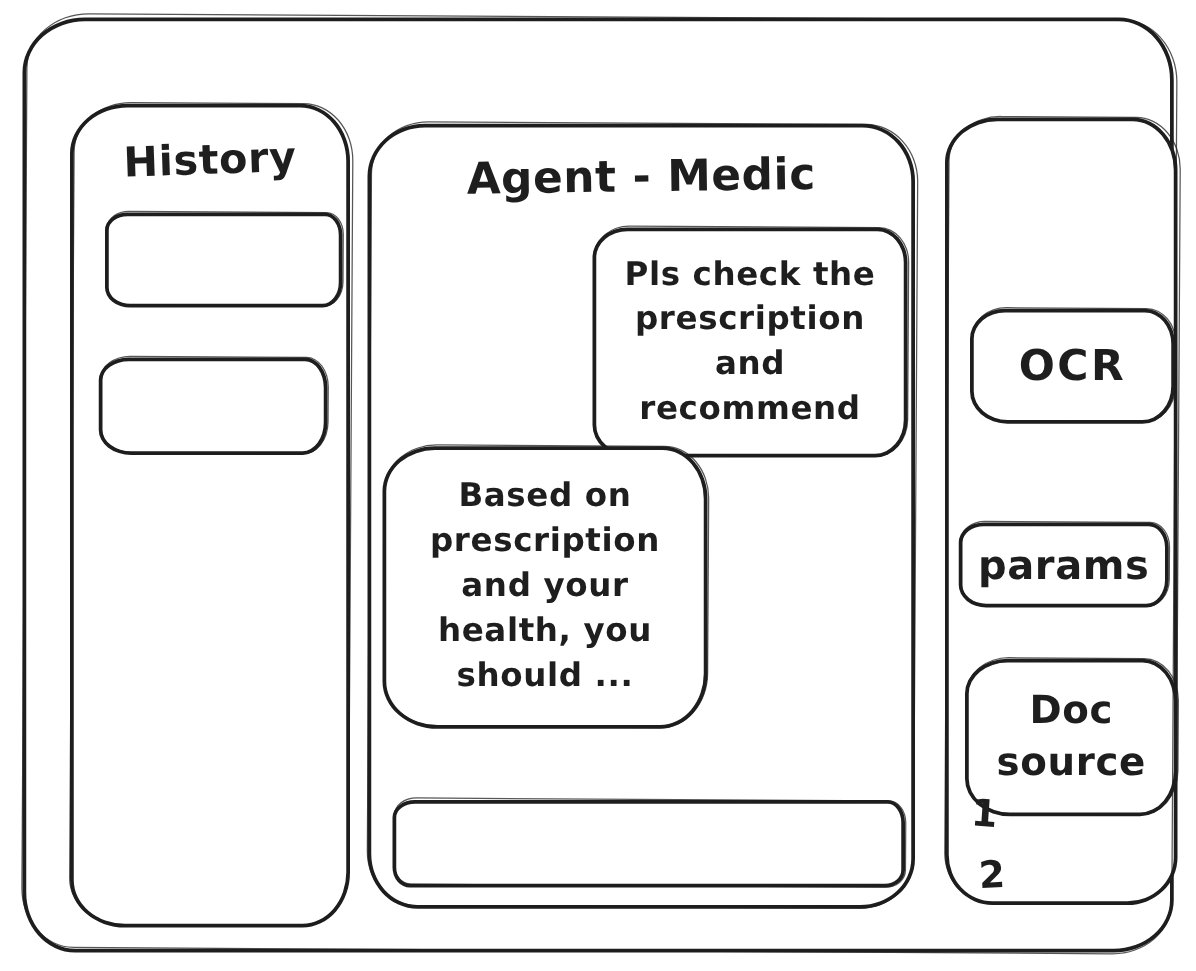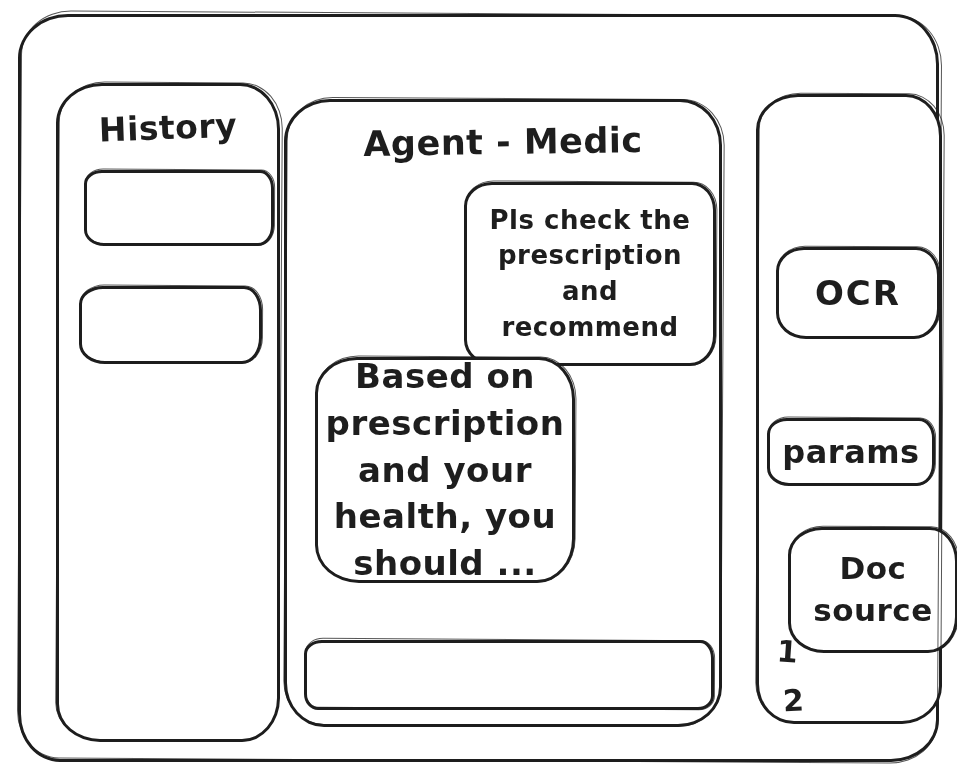--- a/index.html
+++ b/index.html
@@ -68,43 +68,42 @@
     left: 25px; top: 84px; width: 190px; height: 76px;
     border-radius: 18px 14px 16px 20px / 14px 18px 20px 16px;
   }
   .history-item-2 {
     left: 20px; top: 200px; width: 183px; height: 78px;
     border-radius: 24px 18px 20px 26px / 18px 24px 26px 20px;
   }
 
   
   .chat-panel {
-    left: 263px; top: 82px; width: 438px; height: 628px;
+    left: 273px; top: 82px; width: 438px; height: 628px;
     border-radius: 46px 42px 44px 40px / 42px 46px 40px 44px;
   }
   .chat-title {
     left: 0; right: 0; top: 20px;
     text-align: center;
     font-size: 35px;
     transform: rotate(-0.8deg);
   }
   .user-bubble {
     left: 177px; top: 80px; width: 252px; height: 184px;
     border-radius: 28px 24px 26px 30px / 24px 28px 30px 26px;
     font-size: 26px;
     line-height: 1.37;
     padding: 4px 10px;
   }
   .assistant-bubble {
     left: 9px; top: 255px; width: 260px; height: 226px;
     border-radius: 42px 36px 38px 44px / 36px 42px 44px 38px;
-    font-size: 34px;
+    font-size: 26px;
     line-height: 1.38;
     padding: 4px 10px;
-    margin-left: 19px;
   }
   .chat-input-box {
     left: 17px; top: 538px; width: 410px; height: 70px;
     border-radius: 18px 14px 16px 14px / 14px 18px 14px 16px;
   }
   .chat-input-box input {
     width: 100%; height: 100%;
     border: none; outline: none; background: transparent;
     font: inherit; font-weight: bold; font-size: 24px;
     color: #1e1e1e;
@@ -133,21 +132,20 @@
   .tool-params {
     left: 8px; top: 321px; width: 168px; height: 68px;
     border-radius: 20px 16px 18px 22px / 16px 20px 22px 18px;
     font-size: 32px;
   }
   .tool-doc-source {
     left: 13px; top: 430px; width: 170px; height: 126px;
     border-radius: 34px 28px 30px 36px / 28px 34px 36px 30px;
     font-size: 31px;
     line-height: 1.35;
-    margin-left: 16px;
   }
   .doc-source-1 {
     left: 18px; top: 537px;
     font-size: 30px;
     transform: rotate(4deg);
   }
   .doc-source-2 {
     left: 24px; top: 586px;
     font-size: 30px;
     transform: rotate(-3deg);

